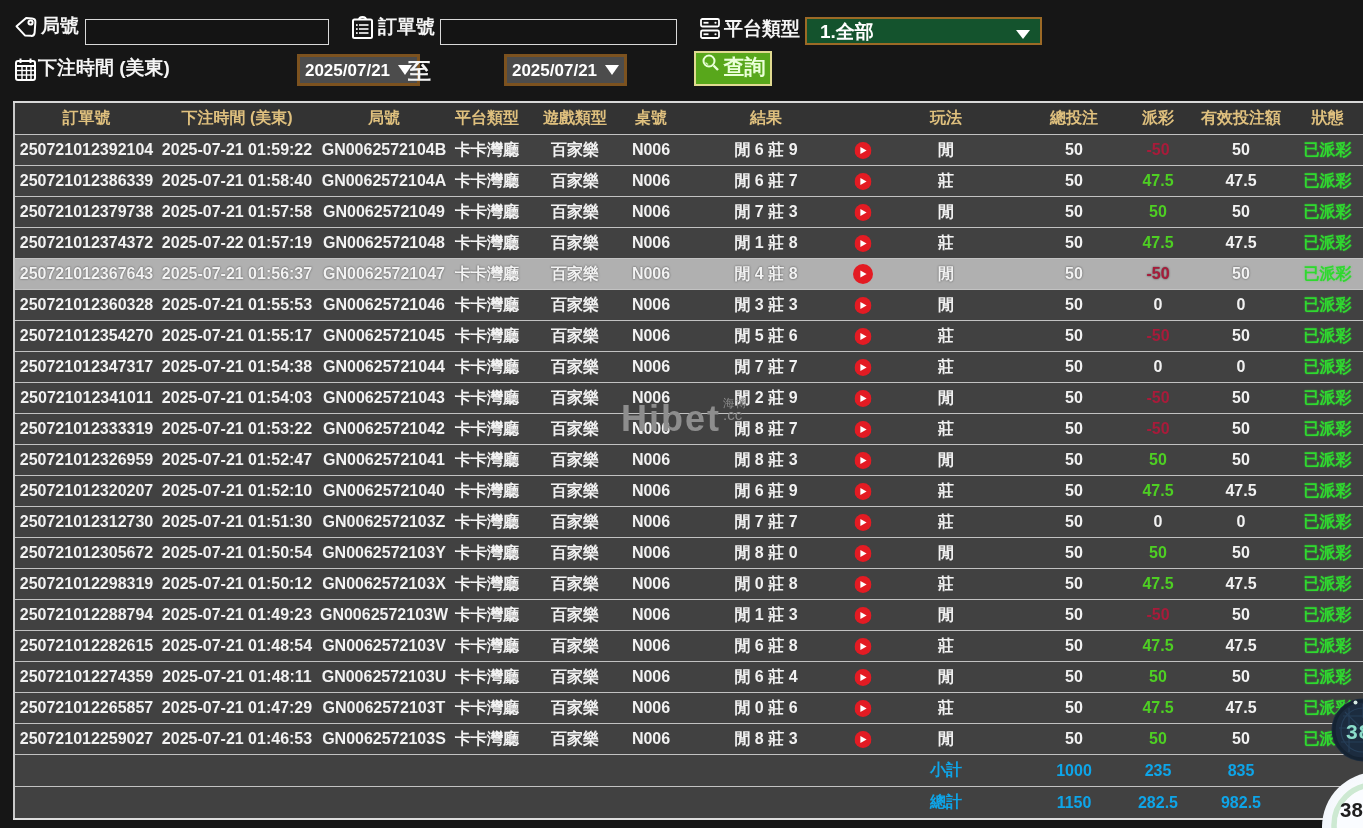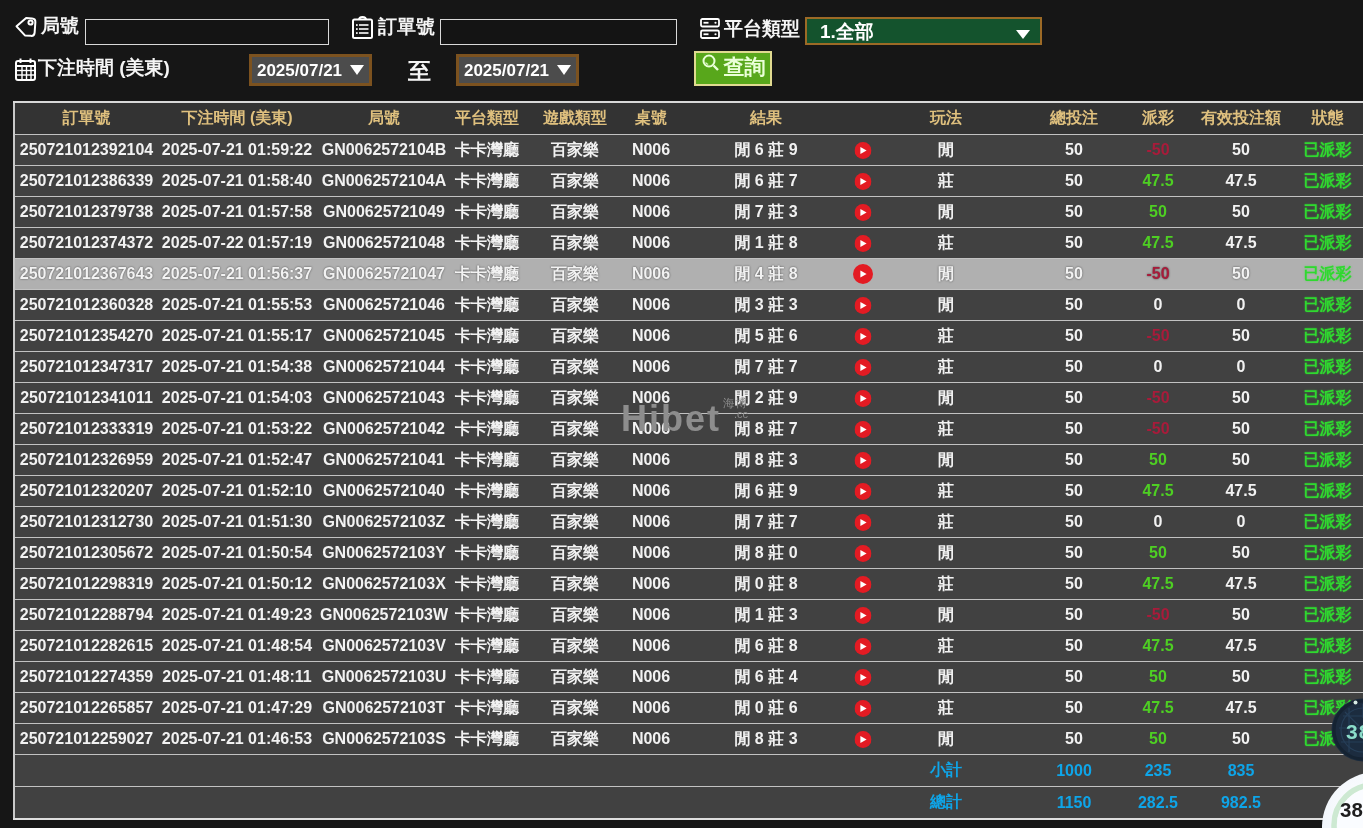--- a/index.html
+++ b/index.html
@@ -1,21 +1,21 @@
 <!DOCTYPE html>
 <html><head>
 <meta charset="utf-8">
 <style>
 html,body{margin:0;padding:0;}
 body{width:1363px;height:828px;overflow:hidden;background:#161616;font-family:"Liberation Sans",sans-serif;position:relative;}
 .lab{position:absolute;color:#f5f5f5;font-weight:bold;font-size:19px;white-space:nowrap;}
 .inp{position:absolute;background:#141414;border:1px solid #d9d9d9;box-sizing:border-box;}
 .sel{position:absolute;background:#14532d;border:2px solid #9c6a26;box-sizing:border-box;color:#fff;font-weight:bold;font-size:19px;}
 .selarr{position:absolute;width:0;height:0;border-left:7px solid transparent;border-right:7px solid transparent;border-top:9px solid #fff;}
-.datebox{position:absolute;background:#4c4c4c;border:3px solid #7c521f;box-sizing:border-box;color:#fff;font-weight:bold;font-size:17px;display:flex;align-items:center;justify-content:center;padding-top:2px;}
+.datebox{position:absolute;background:#4c4c4c;border:3px solid #7c521f;box-sizing:border-box;color:#fff;font-weight:bold;font-size:17px;display:flex;align-items:center;justify-content:center;padding-top:2px;margin-left:48px;}
 .dbarr{width:0;height:0;border-left:7.5px solid transparent;border-right:7.5px solid transparent;border-top:10px solid #fff;margin-left:8px;margin-top:-2px;}
 .ic{position:absolute;}
 #btn{position:absolute;left:694px;top:51px;width:78px;height:35px;background:#58a71b;border:2px solid #e0da90;box-sizing:border-box;color:#eaffd8;font-weight:bold;font-size:21px;display:flex;align-items:flex-start;justify-content:center;}
 table{position:absolute;left:13px;top:101px;border-collapse:collapse;table-layout:fixed;width:1351px;border-top:2px solid #d8d8d8;border-left:2px solid #c9c9c9;border-bottom:2px solid #dedede;}
 td,th{padding:0;margin:0;text-align:center;font-weight:bold;white-space:nowrap;overflow:visible;}
 thead th{height:31px;background:#333333;color:#dfc07e;font-size:16px;}
 tbody td{height:30px;background:#414141;color:#f2f2f2;font-size:16px;border-top:1px solid #c2c2c2;}
 tr.hi td{background:#b0b0b0;text-shadow:0 0 2px #444;margin-top:15px;}
 .red{color:#a81b3a;}
 .grn{color:#4ecf23;}
@@ -92,21 +92,21 @@
 <div class="lab" style="left:38px;top:55px">下注時間 (美東)</div>
 <div class="datebox" style="left:249px;top:54px;width:123px;height:32px;">2025/07/21<span class="dbarr"></span></div>
 <div class="lab" style="left:408px;top:56px;font-size:23px;">至</div>
 <div class="datebox" style="left:456px;top:54px;width:123px;height:32px;">2025/07/21<span class="dbarr"></span></div>
 <div id="btn"><svg width="20" height="20" viewBox="0 0 20 20" style="margin-right:3px">
  <circle cx="8" cy="8" r="5.5" fill="none" stroke="#eaffd8" stroke-width="2"></circle>
       <path d="M4.6 9.5 A4 4 0 0 0 7.2 11.4" fill="none" stroke="#d8f5c0" stroke-width="1.4"></path>
  <line x1="12.5" y1="12.5" x2="17" y2="17" stroke="#eaffd8" stroke-width="2.4"></line>
 </svg>查詢</div>
 
-<div id="wm"><span class="big">Hibet</span><span class="sml"><span style="font-size:11.5px;display:block;line-height:11px;letter-spacing:1px;">海博</span><span style="font-size:11px;font-weight:normal;display:block;line-height:11px;text-align:right;">.cc</span></span></div>
+<div id="wm"><span class="big">Hibet</span><span class="sml"><span style="font-size:11.5px;display:block;line-height:11px;letter-spacing:1px;">海博</span><span style="font-size:15px;font-weight:normal;display:block;line-height:11px;">.cc</span></span></div>
 
 <table>
 <colgroup>
 <col style="width:144px">
       <col style="width:158px">
       <col style="width:136px">
       <col style="width:70px">
       <col style="width:106px">
       <col style="width:46px">
       <col style="width:184px">

